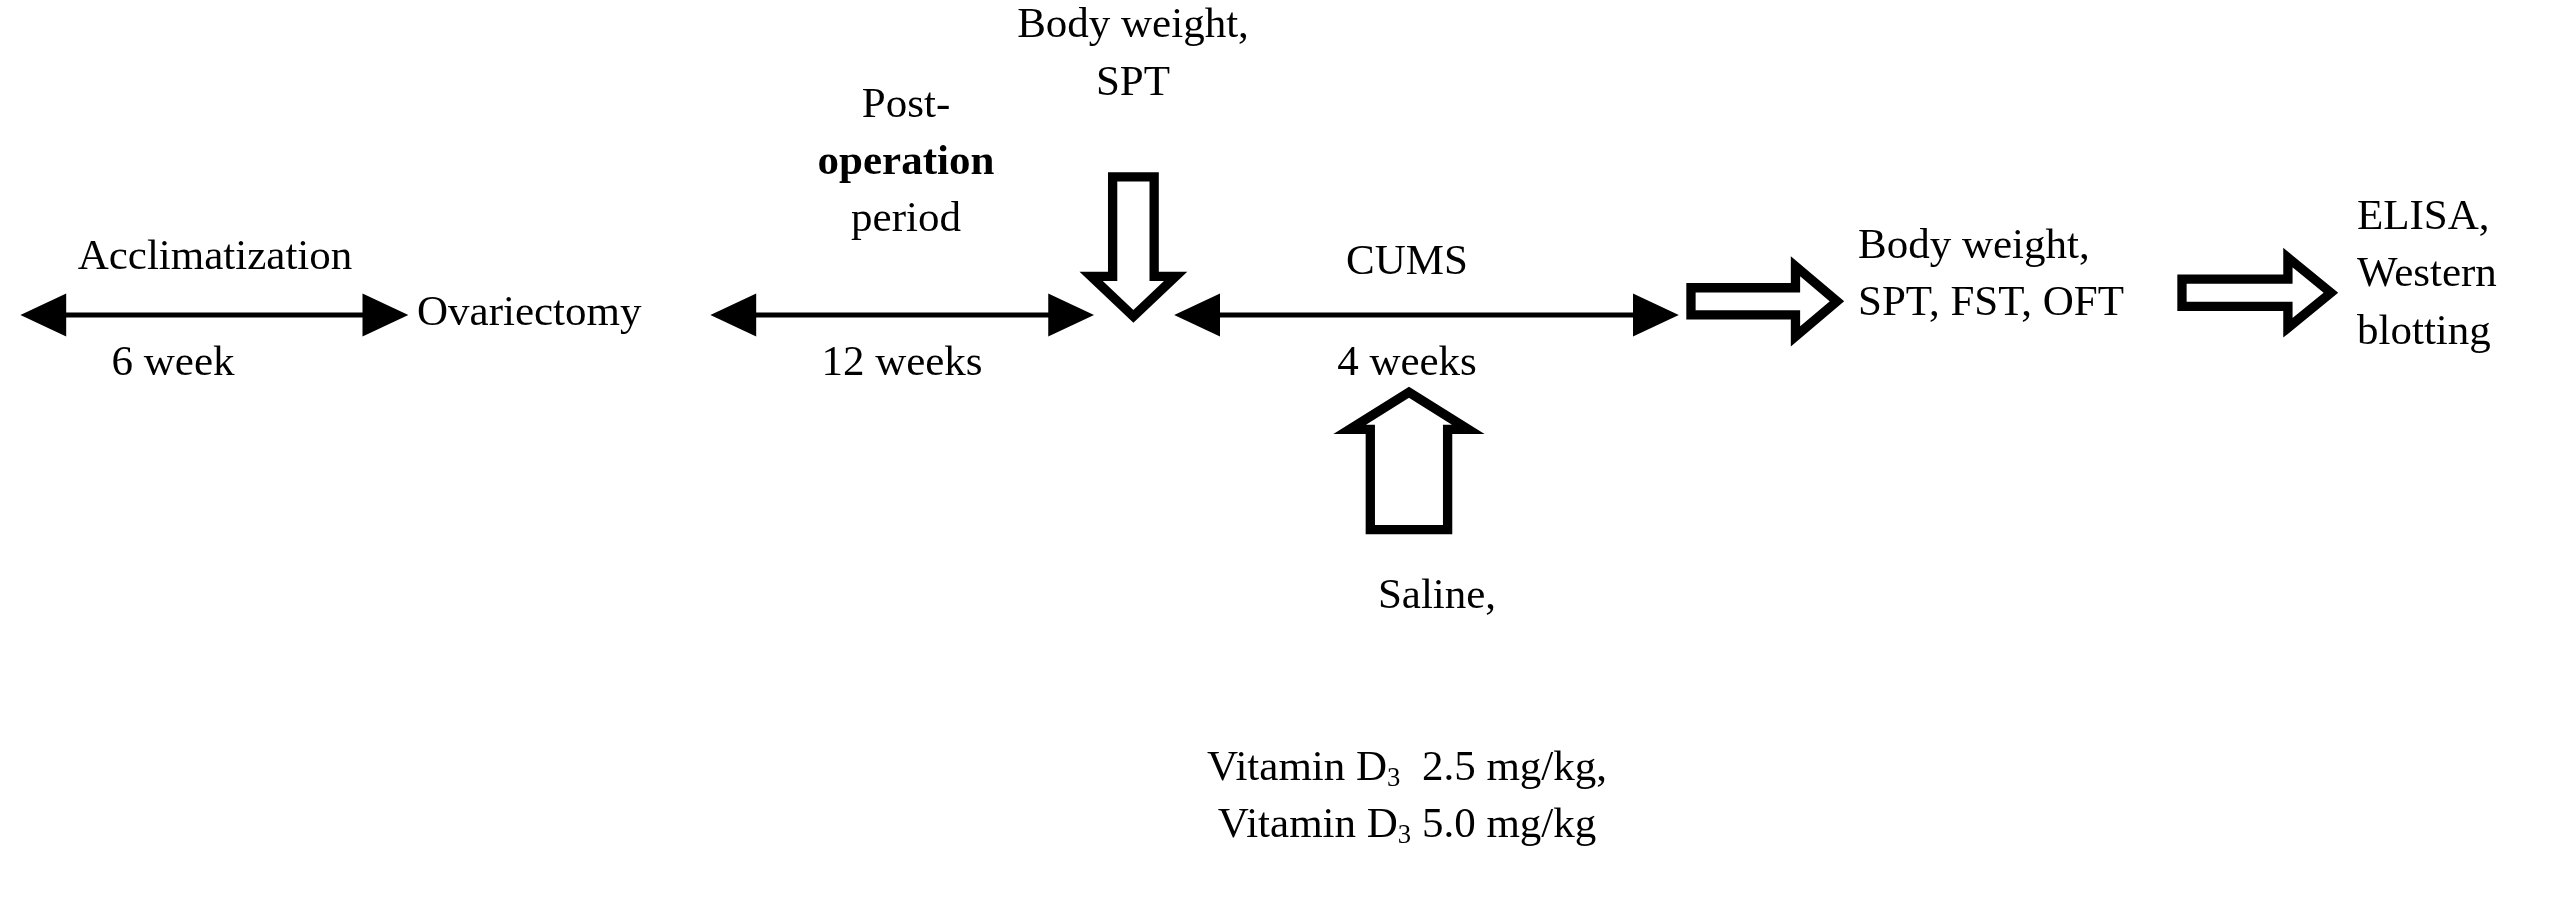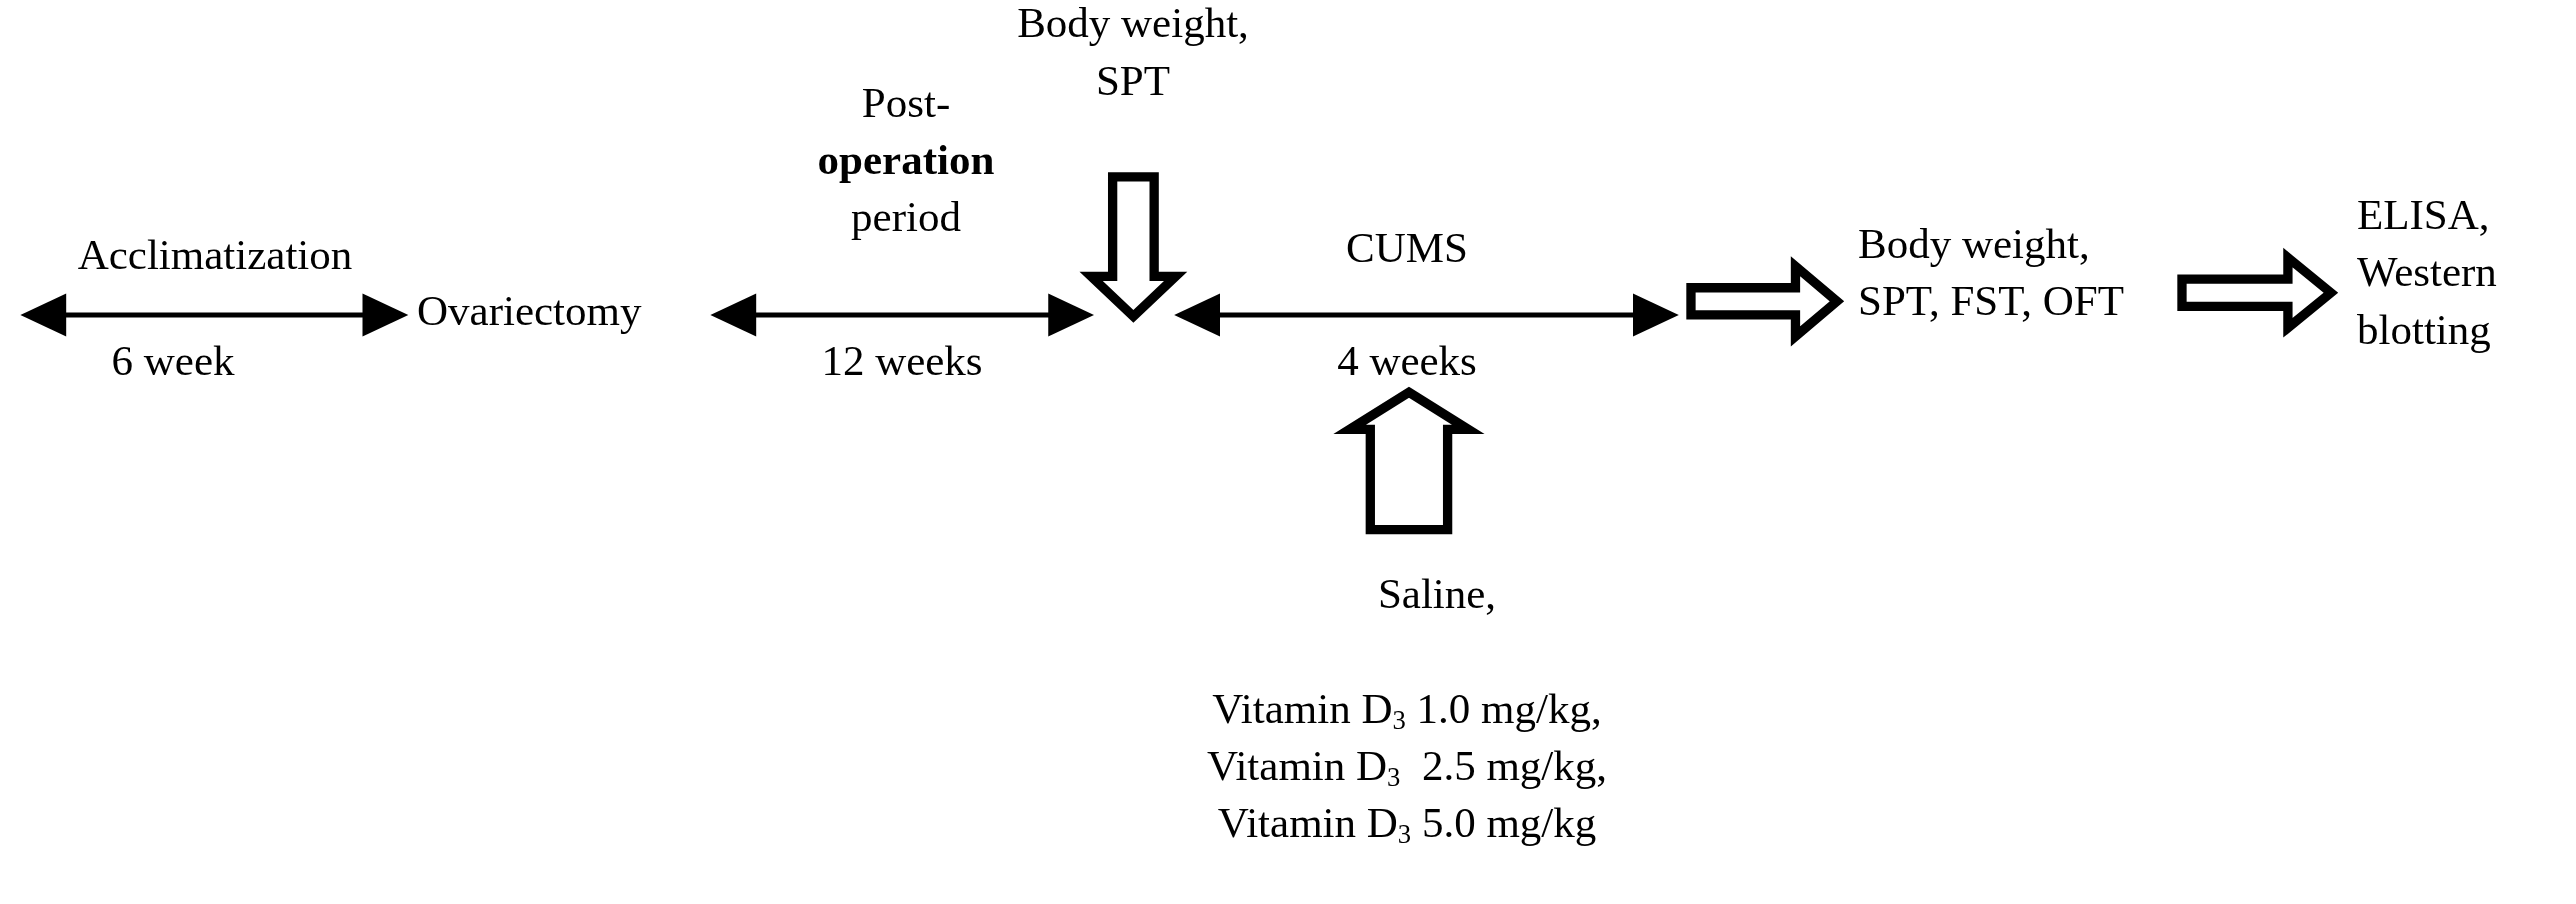--- a/index.html
+++ b/index.html
@@ -99,33 +99,32 @@
   <div class="lbl lft" style="left:417px; top:284px;">Ovariectomy</div>
 
   <div class="lbl ctr" style="left:906px; top:76px;">Post-</div>
   <div class="lbl ctr" style="left:906px; top:133px;font-weight:bold;">operation</div>
   <div class="lbl ctr" style="left:906px; top:190px;">period</div>
   <div class="lbl ctr" style="left:902px; top:334px;">12 weeks</div>
 
   <div class="lbl ctr" style="left:1133px; top:-4.3px;">Body weight,</div>
   <div class="lbl ctr" style="left:1133px; top:54px;">SPT</div>
 
-  <div class="lbl ctr" style="left:1407px; top:221px;">CUMS</div>
+  <div class="lbl ctr" style="left:1407px; top:233px;">CUMS</div>
   <div class="lbl ctr" style="left:1407px; top:334px;">4 weeks</div>
 
   <div class="blk" style="left:1858px; top:215px;">Body weight,</div>
   <div class="blk" style="left:1858px; top:272px;">SPT, FST, OFT</div>
 
   <div class="blk" style="left:2357px; top:186px;">ELISA,</div>
   <div class="blk" style="left:2357px; top:243px;">Western</div>
   <div class="blk" style="left:2357px; top:301px;">blotting</div>
 
   <div class="lbl ctr" style="left:1407px; top:567px;margin-left:30px;">Saline,</div>
 
 
-  <div class="lbl ctr" style="left:1407px; top:682px;"><span>Vitamin D</span><sub>3</sub><span> 1.0 mg/kg,</span></div>
 
   <div class="lbl ctr" style="left:1407px; top:739px;"><span>Vitamin D</span><sub>3</sub><span>  2.5 mg/kg,</span></div>
 
   <div class="lbl ctr" style="left:1407px; top:796px;"><span>Vitamin D</span><sub>3</sub><span> 5.0 mg/kg</span></div>
 
 </div>
 
 
 </body></html>

